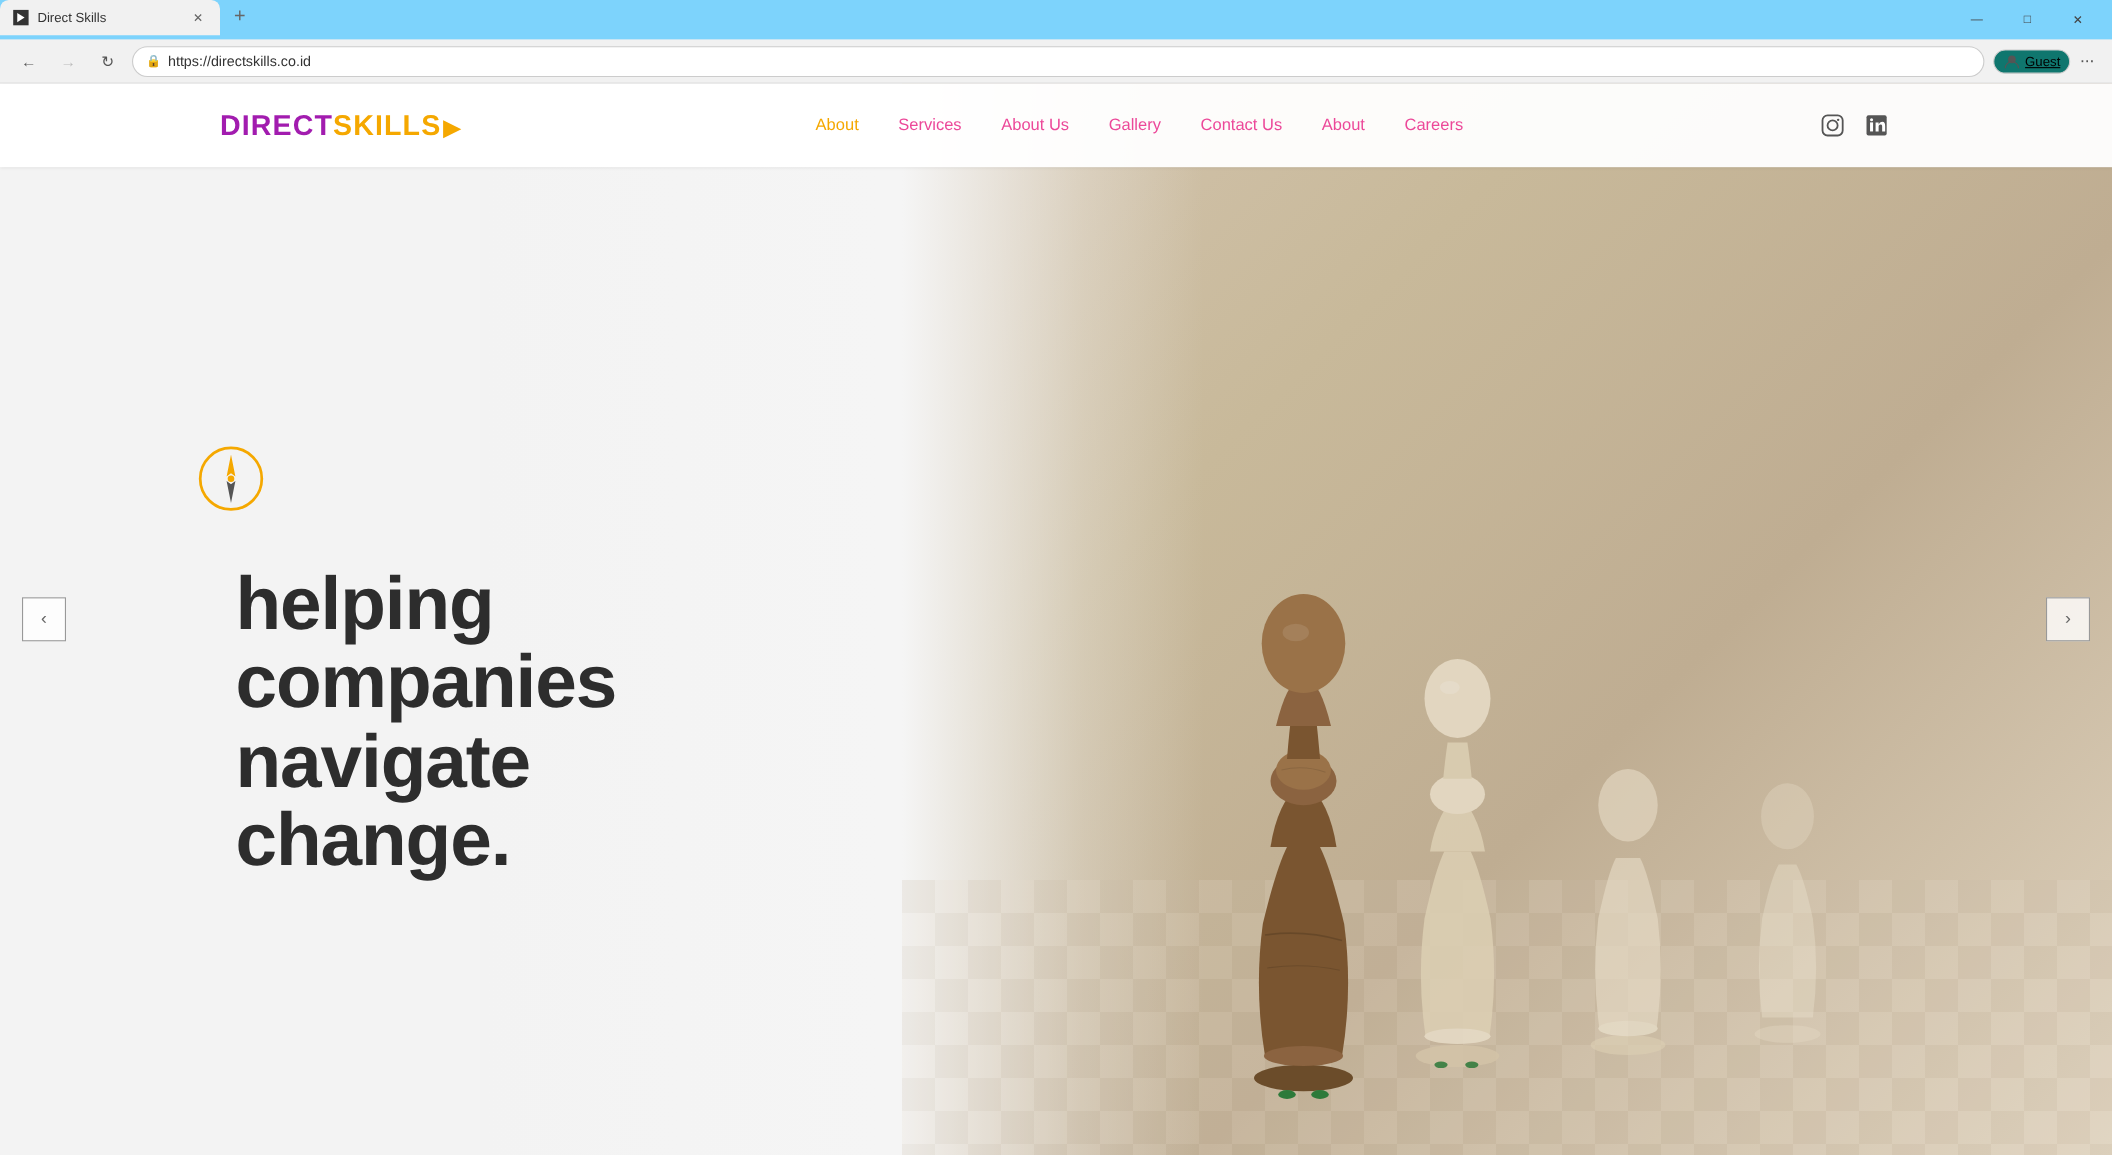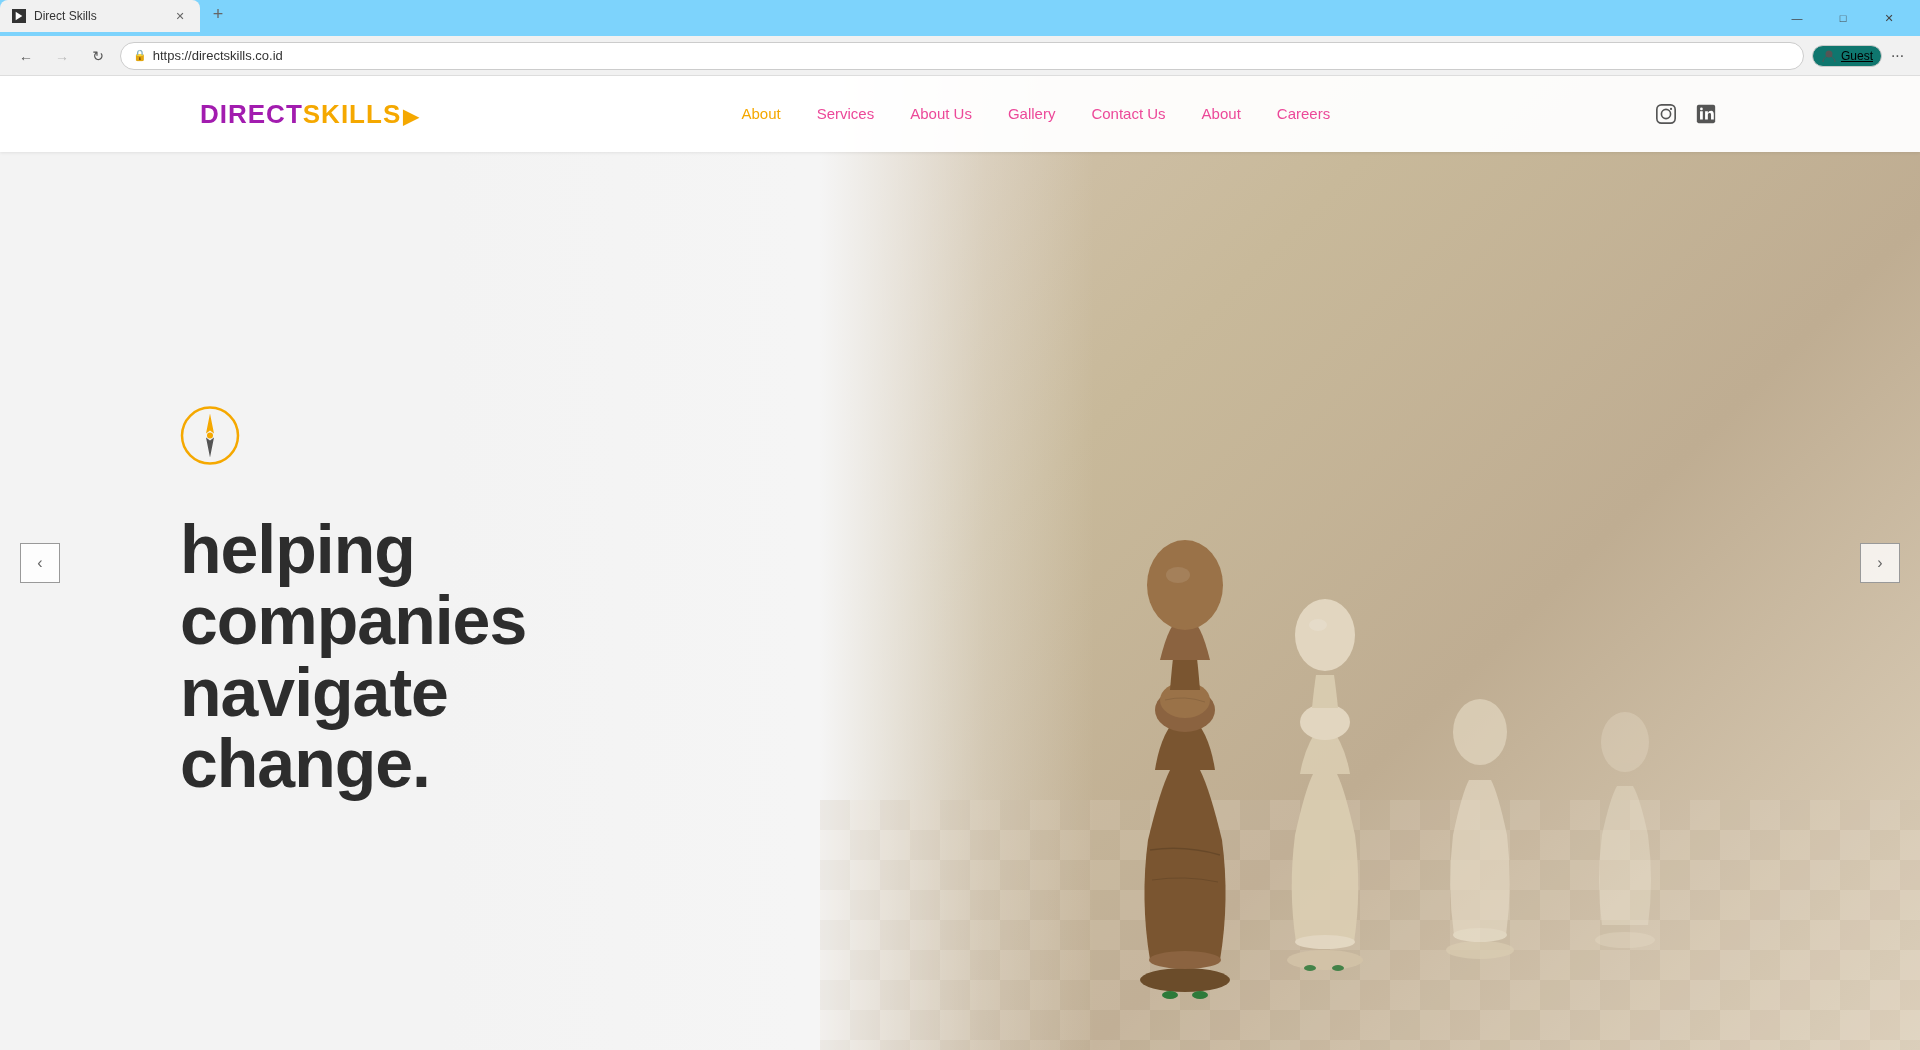--- a/index.html
+++ b/index.html
@@ -230,20 +230,21 @@
       height: 60px;
       margin-bottom: 20px;
     }
 
     .hero-heading {
       font-size: 68px;
       font-weight: 900;
       color: #2d2d2d;
       line-height: 1.05;
       letter-spacing: -1px;
+      margin-left: 34px;
     }
 
     
     .carousel-arrow {
       position: absolute;
       top: 50%;
       transform: translateY(-50%);
       width: 40px;
       height: 40px;
       border: 1.5px solid #999;

